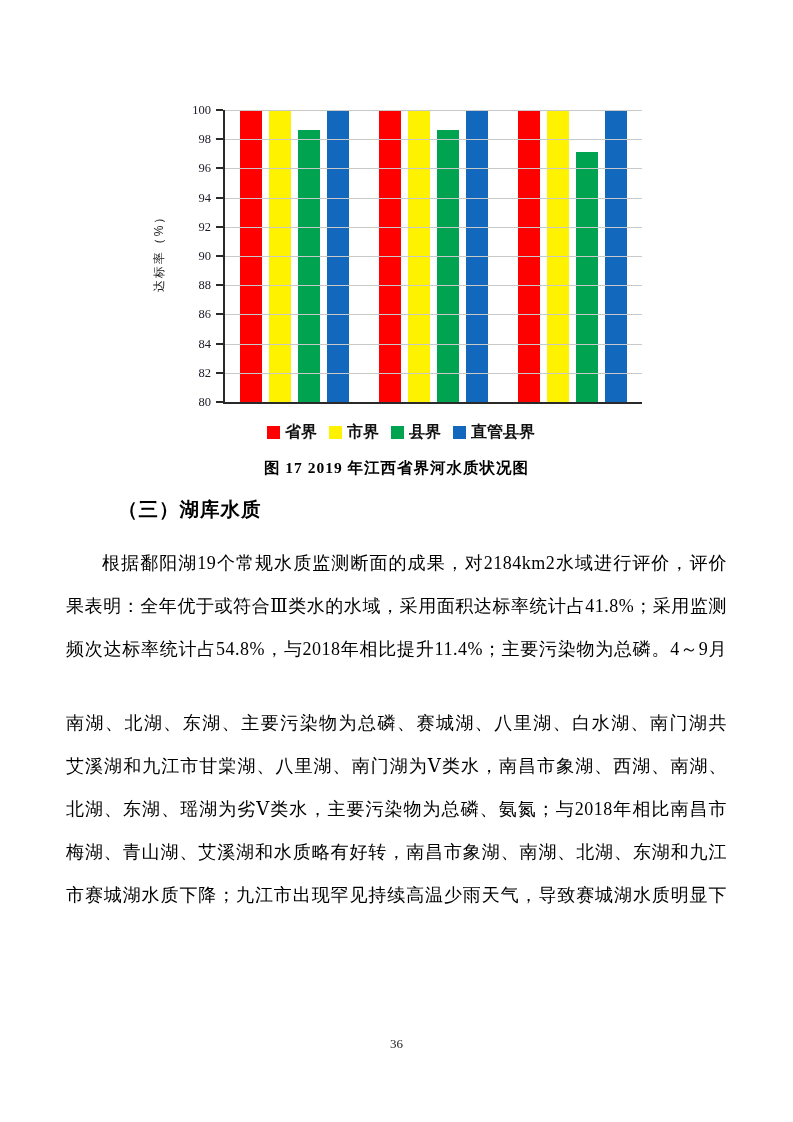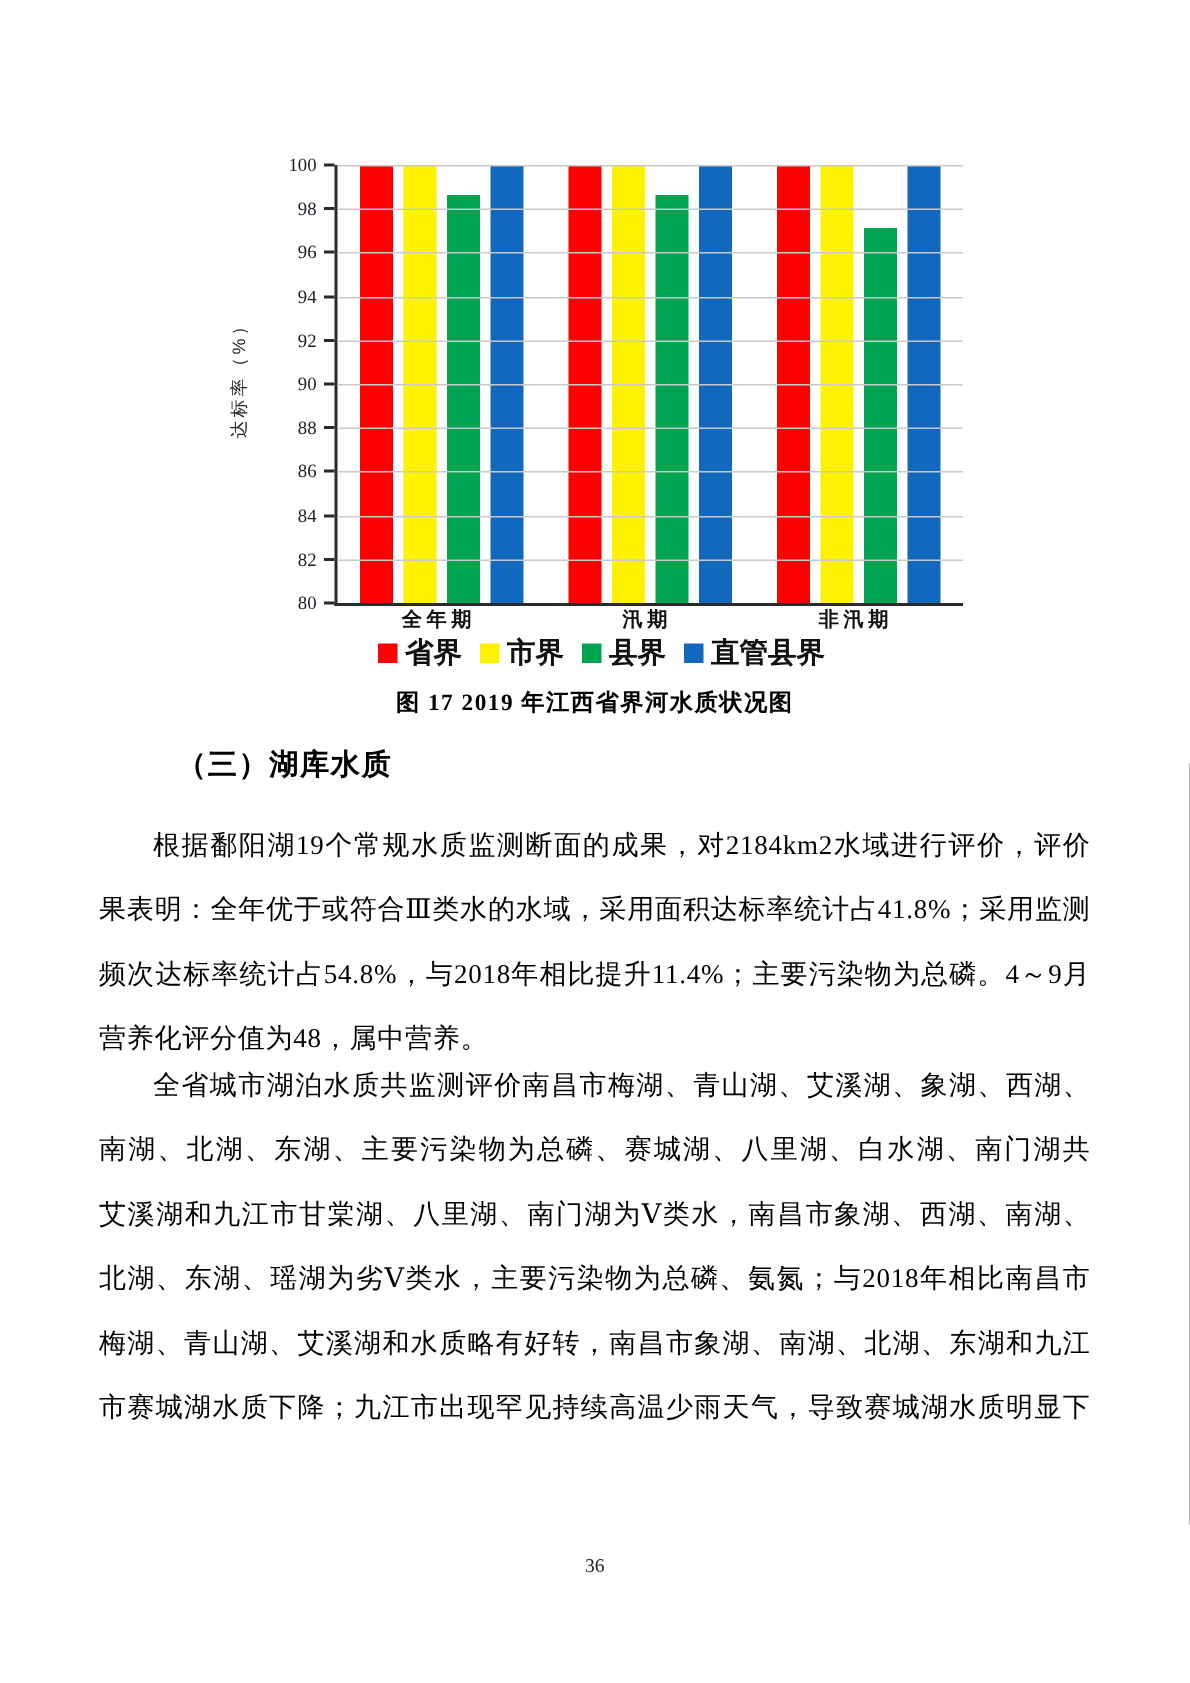--- a/index.html
+++ b/index.html
@@ -34,21 +34,21 @@
   .x-labels{
     position:absolute;left:68px;top:309px;width:417px;display:flex;
     font-family:"Liberation Sans","DejaVu Sans",sans-serif;
     font-size:13.5px;font-weight:bold;color:#111;
   }
   .x-label{flex:1;text-align:center;letter-spacing:3px;}
   .legend{
     position:absolute;left:0;top:327px;width:100%;
     display:flex;justify-content:center;align-items:flex-start;gap:12px;
     font-family:"Liberation Sans","DejaVu Sans",sans-serif;
-    font-size:19px;font-weight:bold;color:#111;
+    font-size:16px;font-weight:bold;color:#111;
   }
   .legend-item{display:flex;align-items:center;gap:5px;}
   .legend-swatch{width:13px;height:13px;display:inline-block;}
   
   .caption{
     position:absolute;left:0;top:458px;width:100%;text-align:center;
     font-size:15.5px;font-weight:bold;color:#000;letter-spacing:1px;
   }
   .heading{
     position:absolute;left:118px;top:496px;
@@ -127,25 +127,20 @@
         <div class="y-tick-mark" style="bottom: calc(60% - 1px);"></div>
         <div class="gridline" style="bottom: calc(70% - 1px);"></div>
         <div class="y-tick-mark" style="bottom: calc(70% - 1px);"></div>
         <div class="gridline" style="bottom: calc(80% - 1px);"></div>
         <div class="y-tick-mark" style="bottom: calc(80% - 1px);"></div>
         <div class="gridline" style="bottom: calc(90% - 1px);"></div>
         <div class="y-tick-mark" style="bottom: calc(90% - 1px);"></div>
         <div class="gridline" style="bottom: calc(100% - 1px);"></div>
         <div class="y-tick-mark" style="bottom: calc(100% - 1px);"></div>
       </div>
-    <div class="x-labels">
-        <div class="x-label">全年期</div>
-        <div class="x-label">汛期</div>
-        <div class="x-label">非汛期</div>
-      </div>
     <div class="legend">
         <div class="legend-item">
           <span class="legend-swatch" style="background: rgb(254, 0, 0);"></span>
           <span>省界</span>
         </div>
         <div class="legend-item">
           <span class="legend-swatch" style="background: rgb(255, 242, 0);"></span>
           <span>市界</span>
         </div>
         <div class="legend-item">
@@ -160,25 +155,23 @@
   </div>
 
   <div class="caption">图 17  2019 年江西省界河水质状况图</div>
 
   <div class="heading">（三）湖库水质</div>
 
   <div class="para p1">
     <div class="line indent">根据鄱阳湖19个常规水质监测断面的成果，对2184km2水域进行评价，评价结</div>
     <div class="line">果表明：全年优于或符合Ⅲ类水的水域，采用面积达标率统计占41.8%；采用监测</div>
     <div class="line">频次达标率统计占54.8%，与2018年相比提升11.4%；主要污染物为总磷。4～9月</div>
-    <div class="line no-justify">营养化评分值为48，属中营养。</div>
   </div>
 
   <div class="para p2">
-    <div class="line indent">全省城市湖泊水质共监测评价南昌市梅湖、青山湖、艾溪湖、象湖、西湖、</div>
     <div class="line">南湖、北湖、东湖、主要污染物为总磷、赛城湖、八里湖、白水湖、南门湖共</div>
     <div class="line">艾溪湖和九江市甘棠湖、八里湖、南门湖为Ⅴ类水，南昌市象湖、西湖、南湖、</div>
     <div class="line">北湖、东湖、瑶湖为劣Ⅴ类水，主要污染物为总磷、氨氮；与2018年相比南昌市</div>
     <div class="line">梅湖、青山湖、艾溪湖和水质略有好转，南昌市象湖、南湖、北湖、东湖和九江</div>
     <div class="line">市赛城湖水质下降；九江市出现罕见持续高温少雨天气，导致赛城湖水质明显下</div>
   </div>
 
   <div class="page-number">36</div>
 
 </div>

